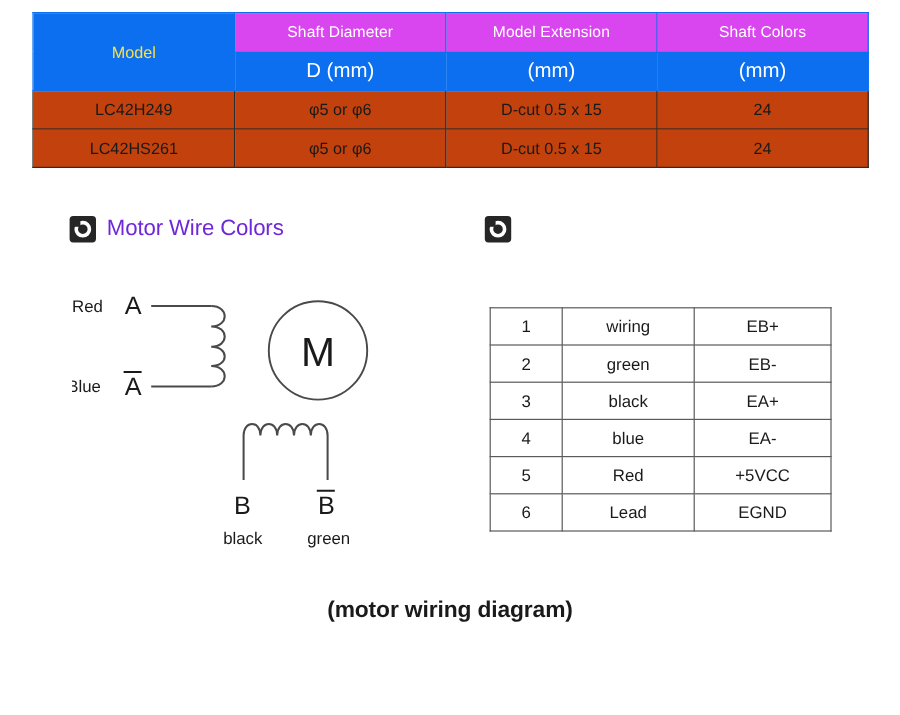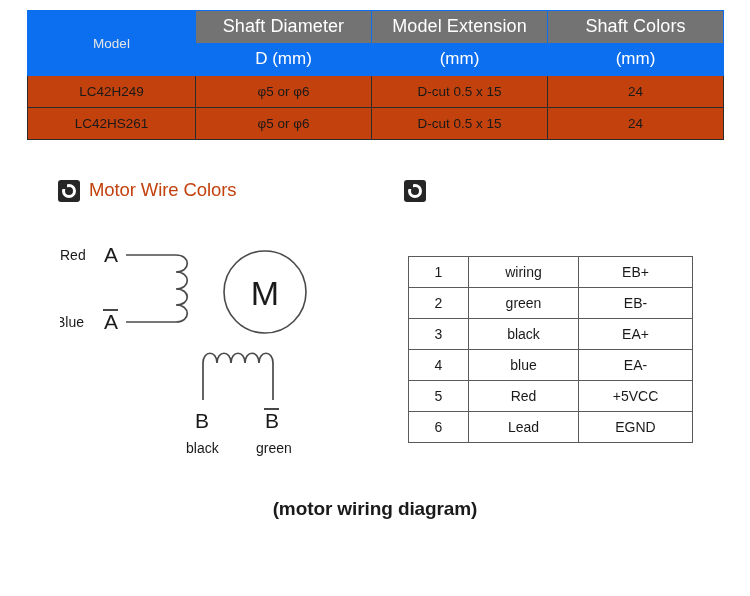--- a/index.html
+++ b/index.html
@@ -27,30 +27,30 @@
   }
   .spec-table td {
     border: 1px solid #2b2b2b;
     text-align: center;
     vertical-align: middle;
     font-size: 13.5px;
     padding: 0;
     height: 31px;
   }
   .spec-table td.head {
-    background: #737373;
+    background: #d946ef;
     color: #ffffff;
     border-color: #0B6FF0;
-    font-size: 18px;
+    font-size: 13px;
     letter-spacing: .1px;
     margin-top: 24px;
   }
   .spec-table td.head-model {
     background: #0B6FF0;
-    color: #e5e5e5;
+    color: #fde047;
     border-color: #0B6FF0;
     font-size: 13.5px;
     height: 64px;
   }
   .spec-table td.head-sub {
     background: #0B6FF0;
     color: #ffffff;
     border-top: 1px solid #2b2b2b;
     border-left-color: #0B6FF0;
     border-right-color: #0B6FF0;
@@ -96,21 +96,21 @@
     left: 3.4px;
     top: 3.4px;
     width: 6px;
     height: 6px;
     background: #262626;
     transform: rotate(0deg);
   }
   .heading-text {
     font-size: 18.5px;
     line-height: 1.28;
-    color: #c2410c;
+    color: #6d28d9;
     letter-spacing: -.1px;
     max-width: 280px;
   }
   #heading-motor { left: 58px; top: 178px; }
   #heading-encoder { left: 404px; top: 178px; }
 
   
   #wiring-diagram {
     position: absolute;
     left: 60px;

